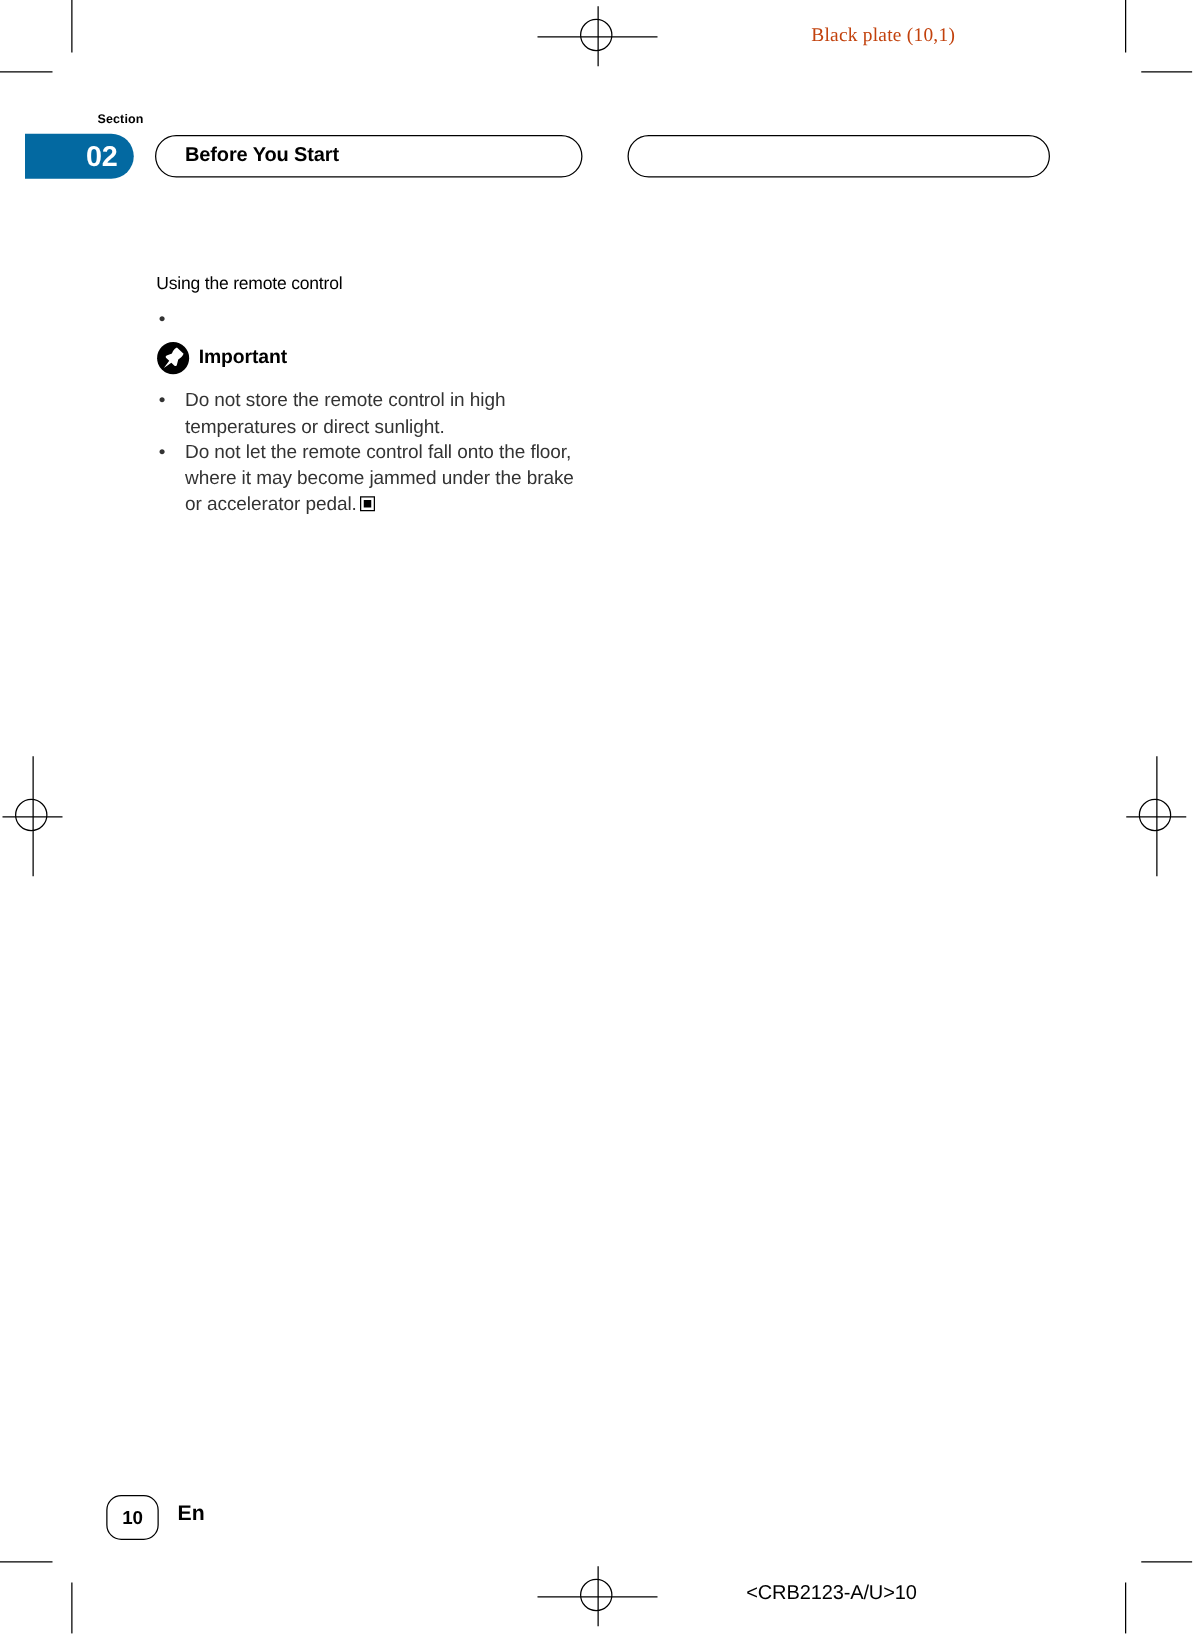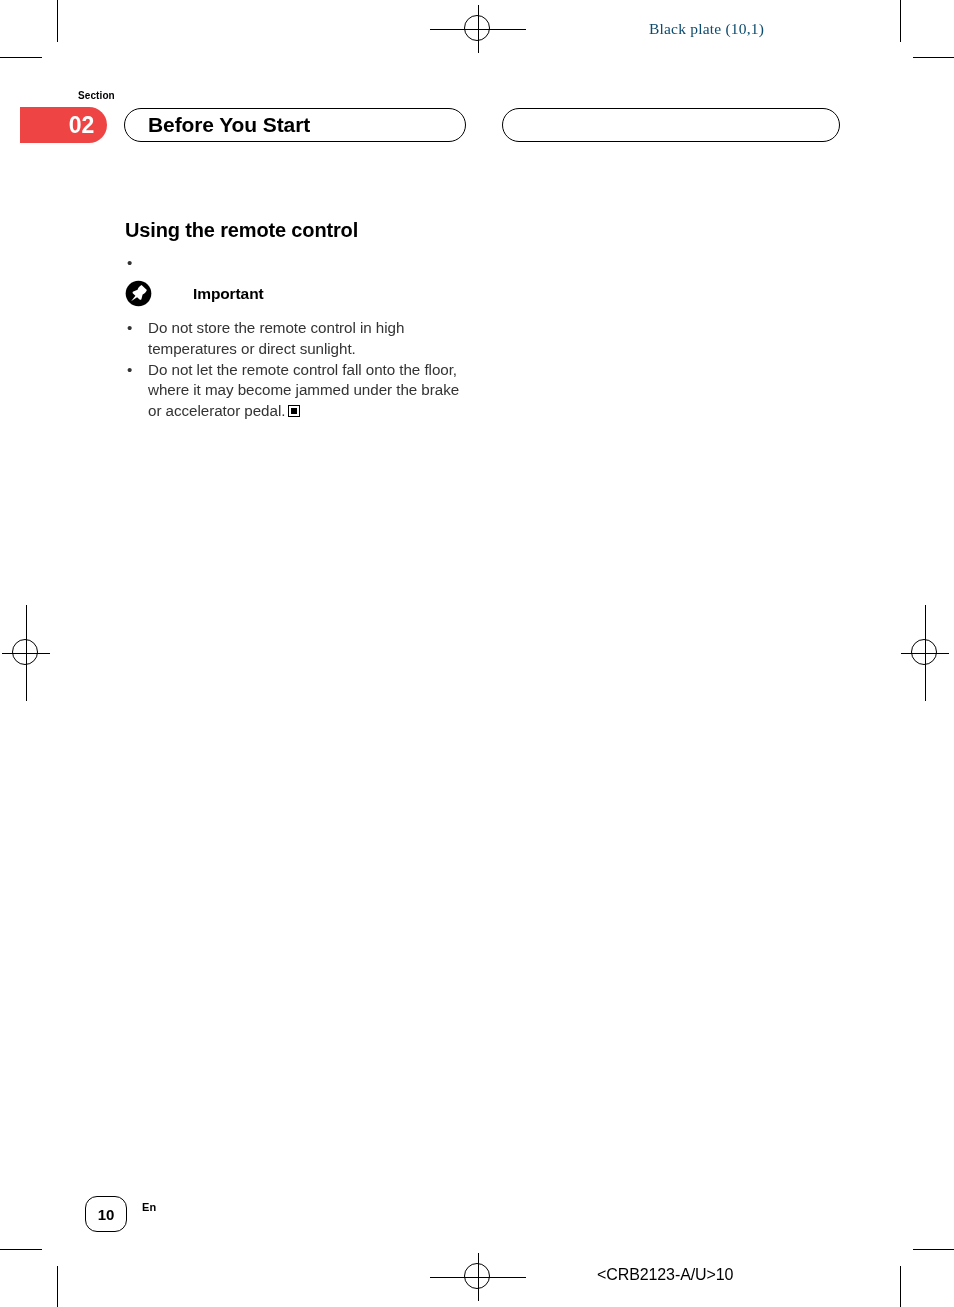--- a/index.html
+++ b/index.html
@@ -85,41 +85,41 @@
   .reg-right .reg-v { left: 0;     top: -48px; height: 96px; }
 
   
   .black-plate {
     position: absolute;
     left: 649px;
     top: 20px;
     font-family: "Liberation Serif", serif;
     font-size: 15.5px;
     letter-spacing: 0.2px;
-    color: #0c4a6e;
+    color: #c2410c;
     white-space: nowrap;
   }
 
   
   .section-label {
     position: absolute;
     left: 78px;
     top: 90px;
     font-size: 10px;
     font-weight: bold;
     letter-spacing: 0.1px;
   }
 
   .section-badge {
     position: absolute;
     left: 20px;
     top: 107px;
     width: 87px;
     height: 36px;
-    background: #ef4444;
+    background: #0369a1;
     border-radius: 0 18px 18px 0;
     color: #ffffff;
     display: flex;
     align-items: center;
     justify-content: flex-end;
     padding-right: 13px;
     box-sizing: border-box;
     font-size: 23px;
     font-weight: bold;
     letter-spacing: -0.2px;
@@ -132,21 +132,21 @@
     width: 342px;
     height: 34px;
     border: 1.6px solid #000000;
     border-radius: 17px;
     box-sizing: border-box;
     display: flex;
     align-items: center;
     padding-left: 23px;
   }
   .title-pill .title-text {
-    font-size: 21px;
+    font-size: 16px;
     font-weight: bold;
     letter-spacing: -0.1px;
     line-height: 1;
     margin-top: -1px;
   }
 
   .blank-pill {
     position: absolute;
     left: 502px;
     top: 108px;
@@ -159,22 +159,22 @@
 
   
   .column {
     position: absolute;
     left: 125px;
     top: 218px;
     width: 345px;
   }
 
   .heading {
-    font-size: 20px;
-    font-weight: bold;
+    font-size: 14px;
+    font-weight: normal;
     letter-spacing: -0.15px;
     margin: 0 0 11px 0;
     line-height: 1.2;
   }
 
   .para {
     font-size: 15.2px;
     line-height: 20.5px;
     color: #333333;
     margin: 0;
@@ -218,21 +218,20 @@
     height: 27px;
     flex: 0 0 auto;
     display: block;
     margin-right: 7px;
   }
   .important-label {
     font-size: 15.5px;
     font-weight: bold;
     letter-spacing: -0.1px;
     color: #000000;
-    margin-left: 34px;
   }
 
   .end-mark {
     display: inline-block;
     width: 12px;
     height: 12px;
     border: 1.3px solid #000000;
     box-sizing: border-box;
     position: relative;
     vertical-align: -1px;
@@ -262,21 +261,21 @@
     align-items: center;
     justify-content: center;
     font-size: 15px;
     font-weight: bold;
     letter-spacing: -0.2px;
   }
   .lang-code {
     position: absolute;
     left: 142px;
     top: 1201px;
-    font-size: 11px;
+    font-size: 17px;
     font-weight: bold;
     letter-spacing: 0.1px;
   }
   .doc-code {
     position: absolute;
     left: 597px;
     top: 1266px;
     font-size: 16px;
     letter-spacing: -0.1px;
     white-space: nowrap;

